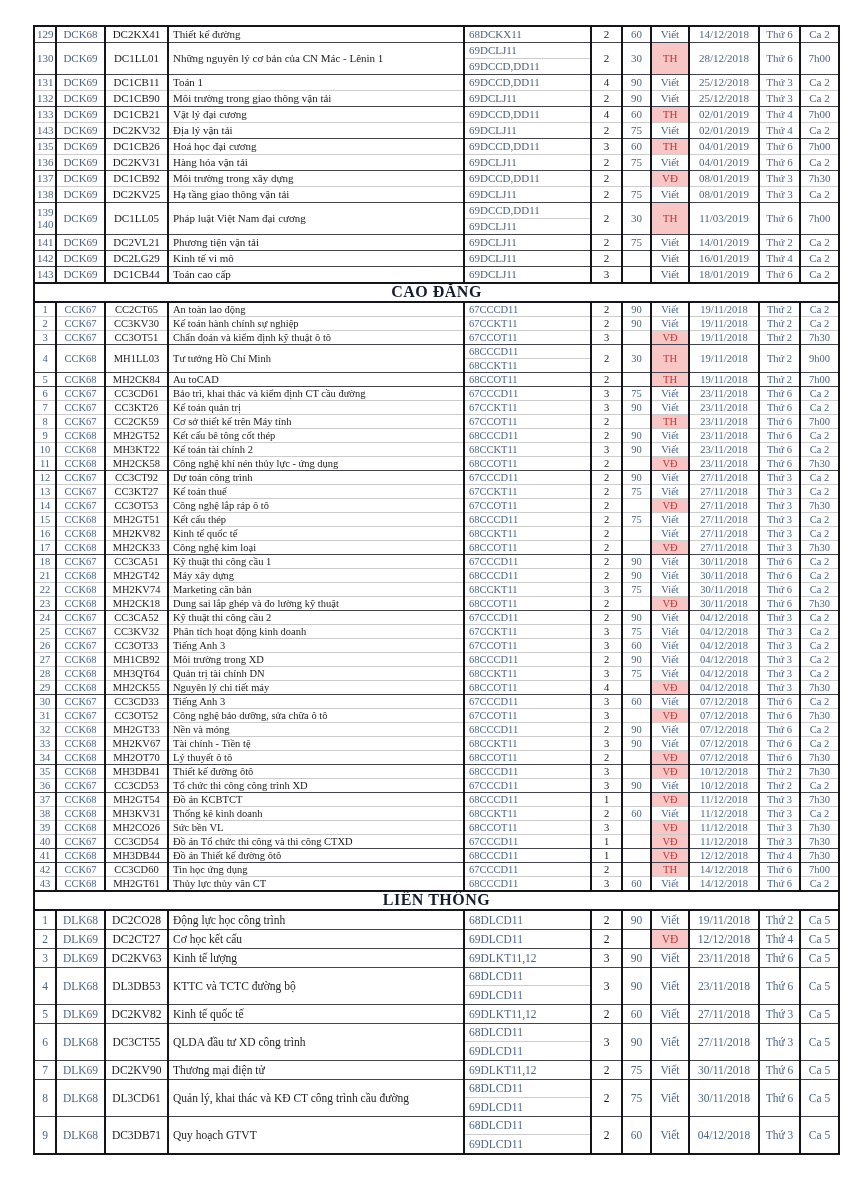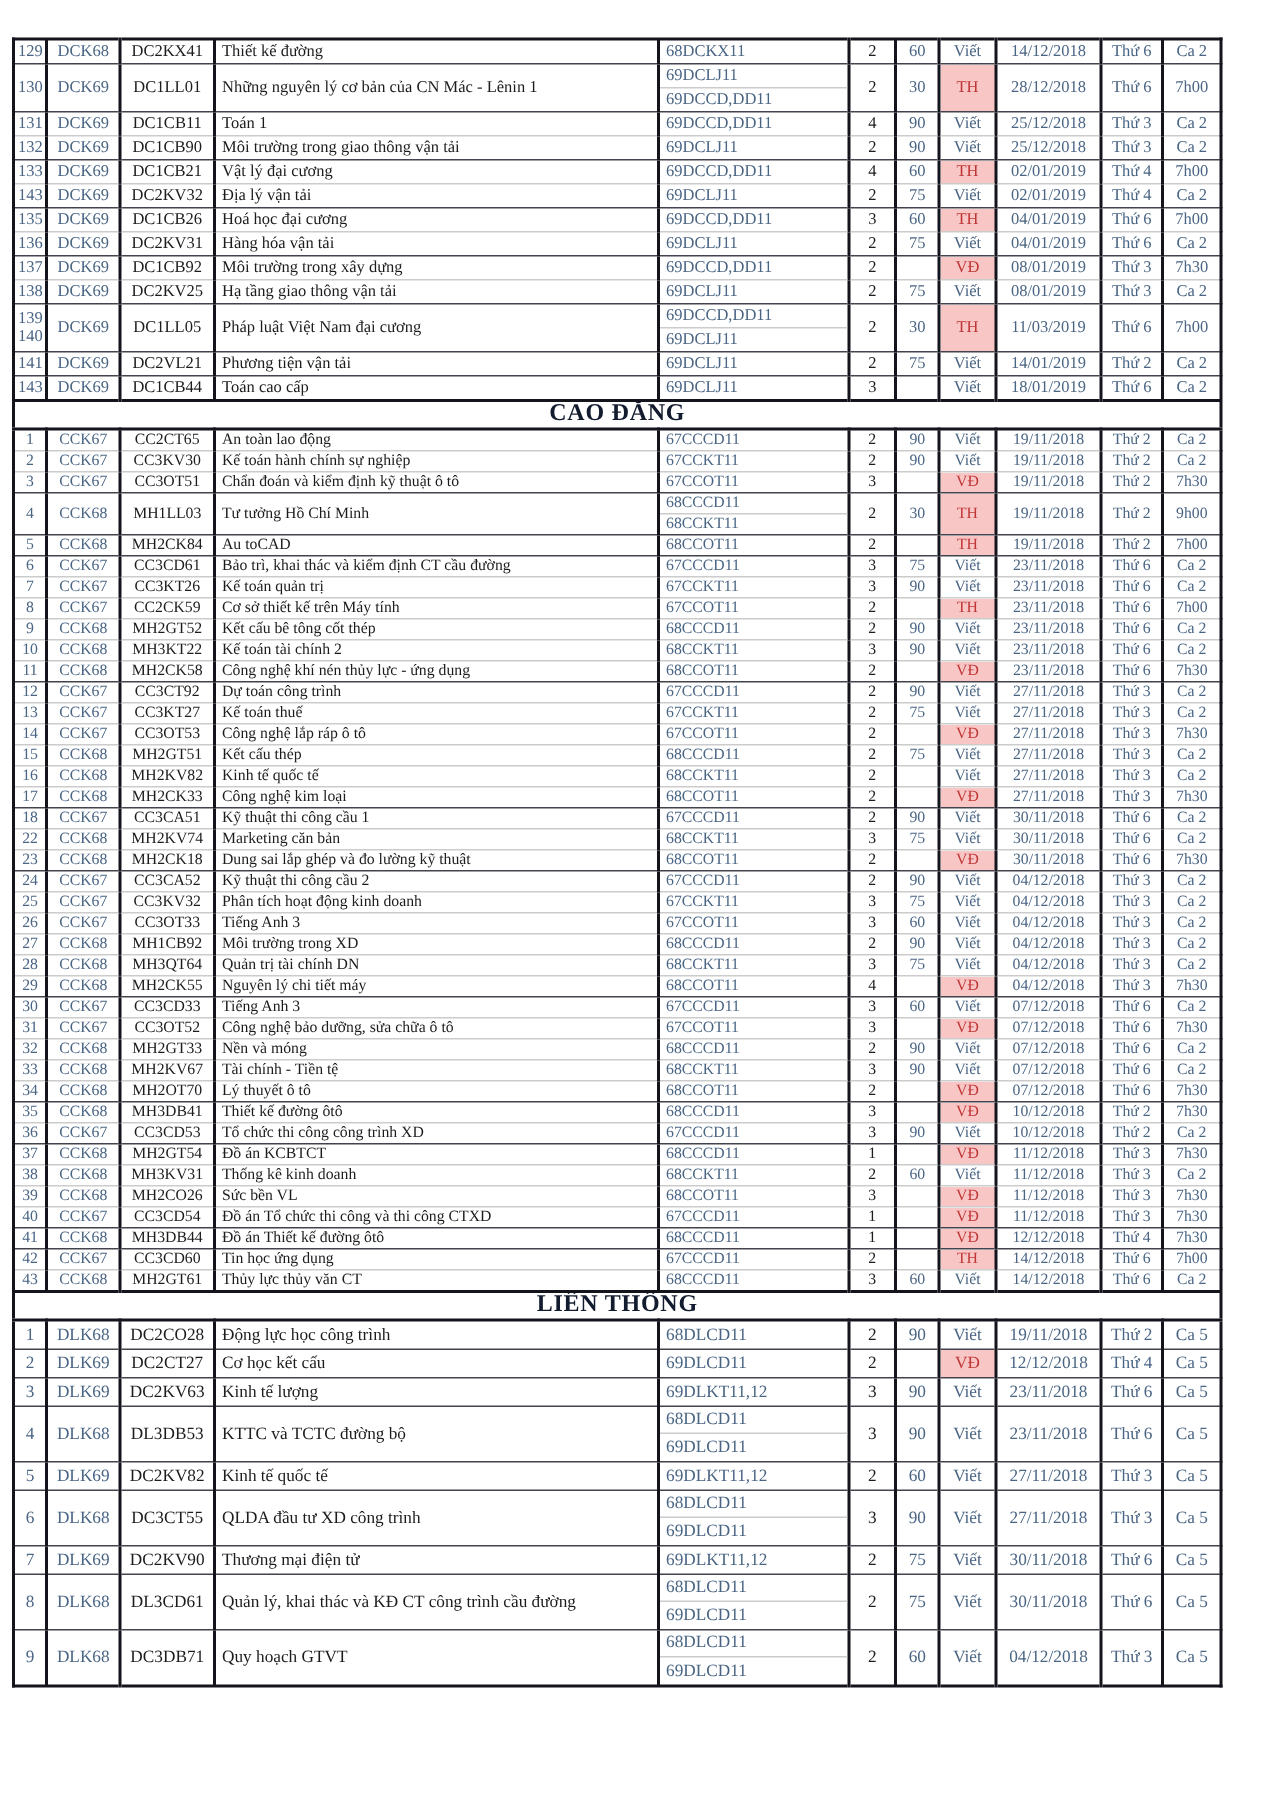--- a/index.html
+++ b/index.html
@@ -1,21 +1,21 @@
 <!DOCTYPE html>
 <html style="--slate: #4a6584; --red: #bf3636; --pink: #f9c6c6; --border: #14141c;"><head>
 <meta charset="utf-8">
 <style>
   html,body{margin:0;padding:0;}
   body{
     width:849px;height:1200px;overflow:hidden;background:#ffffff;
     font-family:"Liberation Serif","DejaVu Serif",serif;
     -webkit-font-smoothing:antialiased;
   }
-  .sheet{position:absolute;left:8px;top:25px;}
+  .sheet{position:absolute;left:33px;top:25px;}
   table{
     border-collapse:collapse;table-layout:fixed;width:806px;
     border:2px solid var(--border,#14141c);
   }
   td{
     border-left:2px solid var(--border,#14141c);
     border-bottom:1px solid #cccccc;
     padding:0 2px;vertical-align:middle;text-align:center;
     line-height:1.05;white-space:nowrap;overflow:hidden;
   }
@@ -268,20 +268,37 @@
             </div>
           </td>
           <td class="c-cr">2</td>
           <td class="c-dur">75</td>
           <td class="c-type t-viet">Viết</td>
           <td class="c-date">14/01/2019</td>
           <td class="c-day">Thứ 2</td>
           <td class="c-ses">Ca 2</td>
         </tr>
         <tr class="s0 grp-end">
+          <td class="c-no">142</td>
+          <td class="c-cls">DCK69</td>
+          <td class="c-code">DC2LG29</td>
+          <td class="c-name">Kinh tế vi mô</td>
+          <td class="c-group">
+            <div class="glines">
+              <div class="gline">69DCLJ11</div>
+            </div>
+          </td>
+          <td class="c-cr">2</td>
+          <td class="c-dur"></td>
+          <td class="c-type t-viet">Viết</td>
+          <td class="c-date">16/01/2019</td>
+          <td class="c-day">Thứ 4</td>
+          <td class="c-ses">Ca 2</td>
+        </tr>
+        <tr class="s0 grp-end">
           <td class="c-no">143</td>
           <td class="c-cls">DCK69</td>
           <td class="c-code">DC1CB44</td>
           <td class="c-name">Toán cao cấp</td>
           <td class="c-group">
             <div class="glines">
               <div class="gline">69DCLJ11</div>
             </div>
           </td>
           <td class="c-cr">3</td>
@@ -595,20 +612,37 @@
             </div>
           </td>
           <td class="c-cr">2</td>
           <td class="c-dur">90</td>
           <td class="c-type t-viet">Viết</td>
           <td class="c-date">30/11/2018</td>
           <td class="c-day">Thứ 6</td>
           <td class="c-ses">Ca 2</td>
         </tr>
         <tr class="s1">
+          <td class="c-no">21</td>
+          <td class="c-cls">CCK68</td>
+          <td class="c-code">MH2GT42</td>
+          <td class="c-name">Máy xây dựng</td>
+          <td class="c-group">
+            <div class="glines">
+              <div class="gline">68CCCD11</div>
+            </div>
+          </td>
+          <td class="c-cr">2</td>
+          <td class="c-dur">90</td>
+          <td class="c-type t-viet">Viết</td>
+          <td class="c-date">30/11/2018</td>
+          <td class="c-day">Thứ 6</td>
+          <td class="c-ses">Ca 2</td>
+        </tr>
+        <tr class="s1">
           <td class="c-no">22</td>
           <td class="c-cls">CCK68</td>
           <td class="c-code">MH2KV74</td>
           <td class="c-name">Marketing căn bản</td>
           <td class="c-group">
             <div class="glines">
               <div class="gline">68CCKT11</div>
             </div>
           </td>
           <td class="c-cr">3</td>

